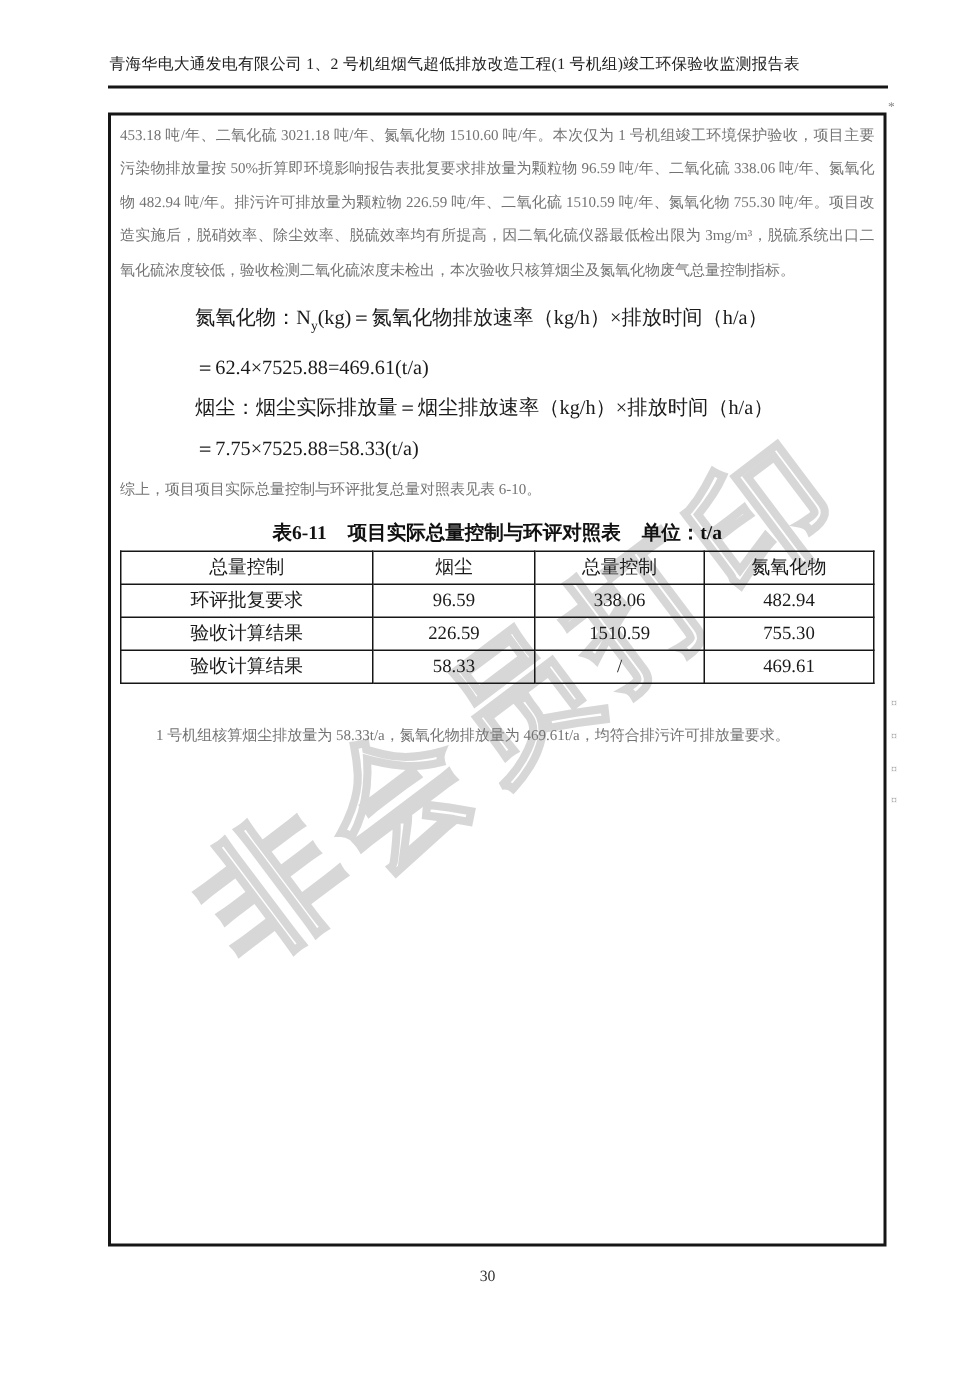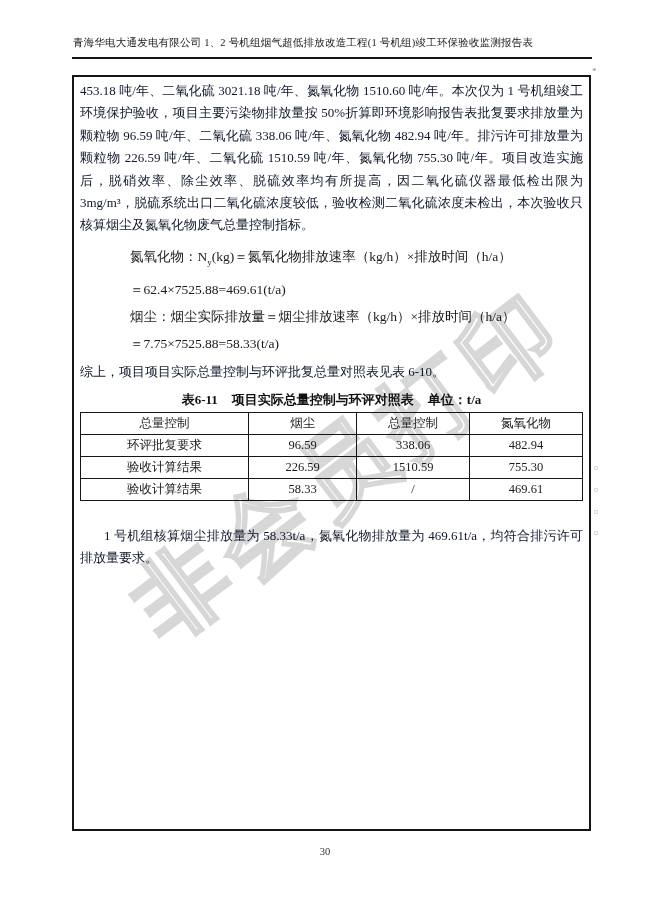--- a/index.html
+++ b/index.html
@@ -21,22 +21,22 @@
     background:#161616;
   }
 
   
   .content-box{
     position:absolute;left:72px;top:75px;width:519px;height:756px;
     border:2px solid #161616;box-sizing:border-box;
     padding:3px 6px 0 6px;z-index:2;background:transparent;
   }
   .body-text{
-    margin:0;font-size:13px;line-height:22.4px;
-    text-align:justify;color:#0f172a;
+    margin:0;font-size:10px;line-height:22.4px;
+    text-align:justify;color:#737373;
   }
   .indent2{text-indent:27px;}
   .indent4{text-indent:24px;}
 
   .formula-block{margin:6px 0 4px 0;padding-left:50px;}
   .formula-line{
     margin:0;font-size:13.5px;line-height:27px;color:#1a1a1a;
   }
   .formula-line sub{font-size:9px;}
 

